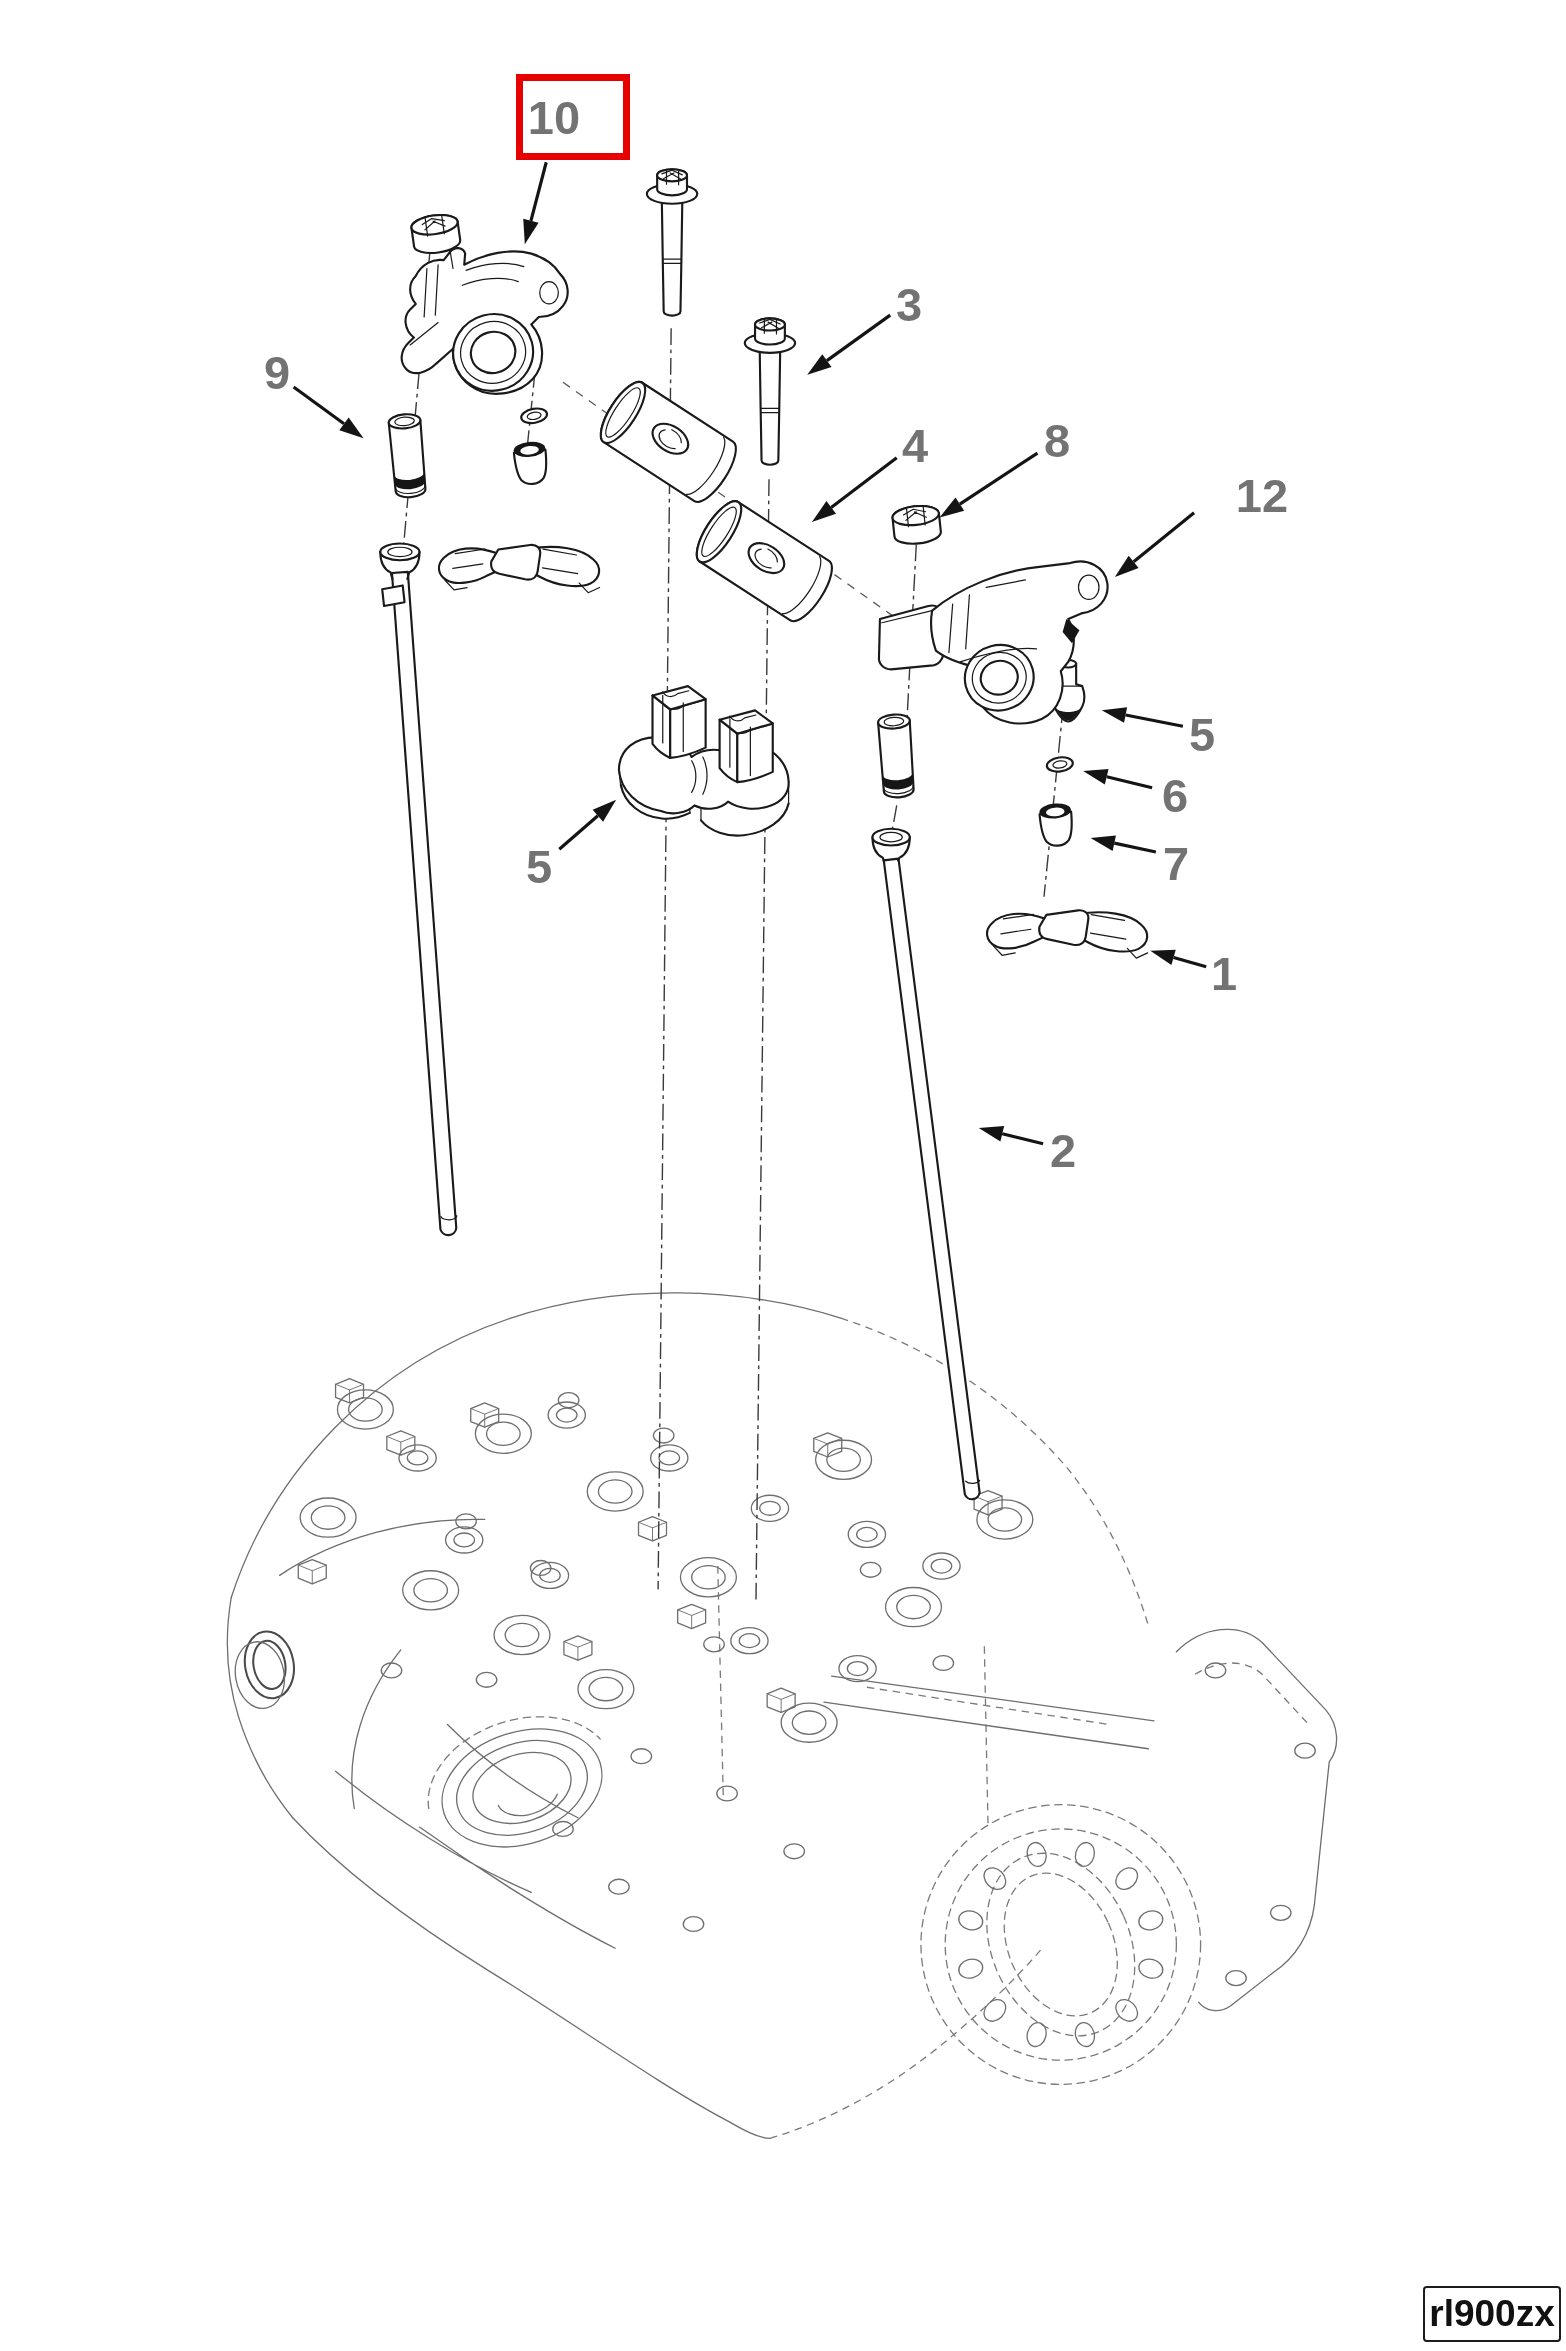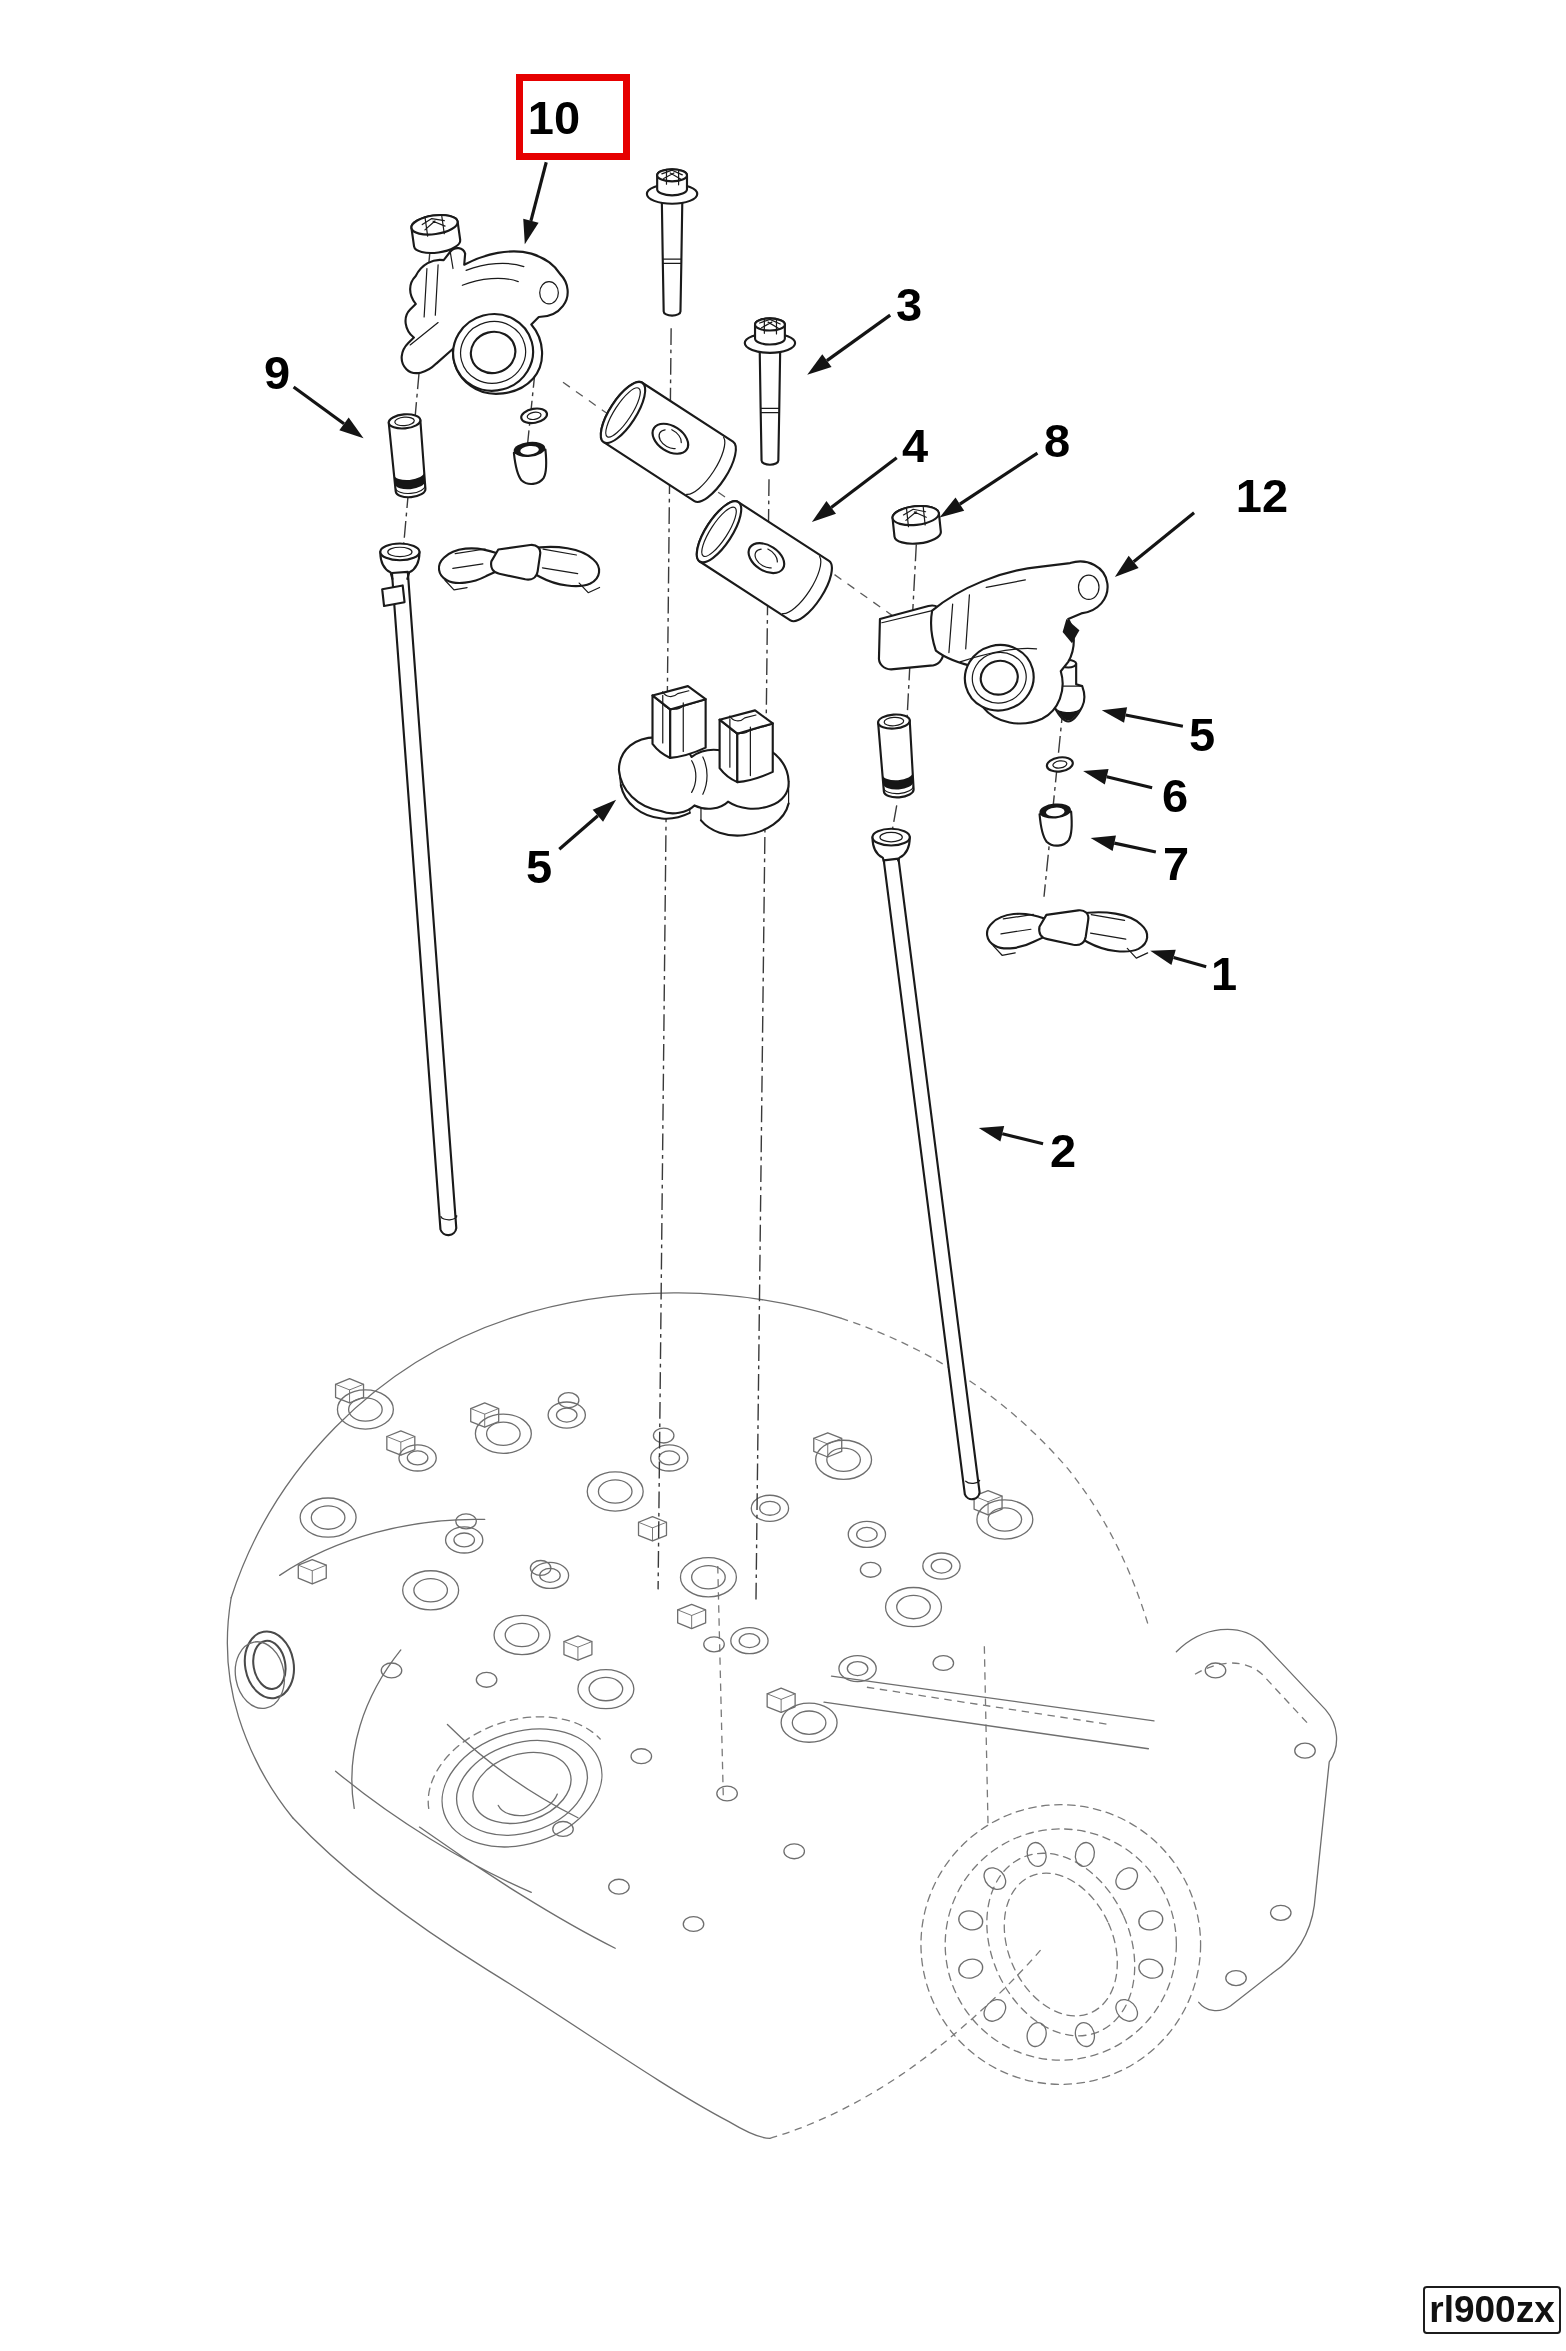--- a/index.html
+++ b/index.html
@@ -12,23 +12,23 @@
   .dk{fill:#161616;stroke:none;}
   .h1{fill:none;stroke:#6e6e6e;stroke-width:1.4;stroke-linejoin:round;stroke-linecap:round;}
   .h2{fill:none;stroke:#7a7a7a;stroke-width:1.4;stroke-dasharray:8 6;}
   .h3{fill:none;stroke:#4a4a4a;stroke-width:2.2;}
   .cl{fill:none;stroke:#3a3a3a;stroke-width:1.5;stroke-dasharray:18 5 4 5;}
   .cl2{fill:none;stroke:#5a5a5a;stroke-width:1.4;stroke-dasharray:9 8;}
   .arrow-line{stroke:#141414;stroke-width:3.4;}
   .arrow-head{fill:#141414;}
   
   .callout{position:absolute;transform:translate(-50%,-50%);font-weight:bold;font-size:47px;
-           color:#000000;line-height:1;white-space:nowrap;}
+           color:#737373;line-height:1;white-space:nowrap;}
   .hl-box{position:absolute;border-style:solid;background:transparent;}
-  .part-code{position:absolute;left:1423px;top:2286px;width:138px;height:48px;border:2.8px solid #1c1c1c;
+  .part-code{position:absolute;left:1423px;top:2286px;width:138px;height:56px;border:2.8px solid #1c1c1c;
              border-radius:3.7px;background:#fff;display:flex;align-items:center;justify-content:center;
              font-weight:bold;font-size:37px;color:#111;box-sizing:border-box;}
 </style>
 </head>
 <body>
 
 <div class="stage">
 
 <svg id="diagram-svg" width="1566" height="2351" viewBox="0 0 1680 2522">
   <defs>

